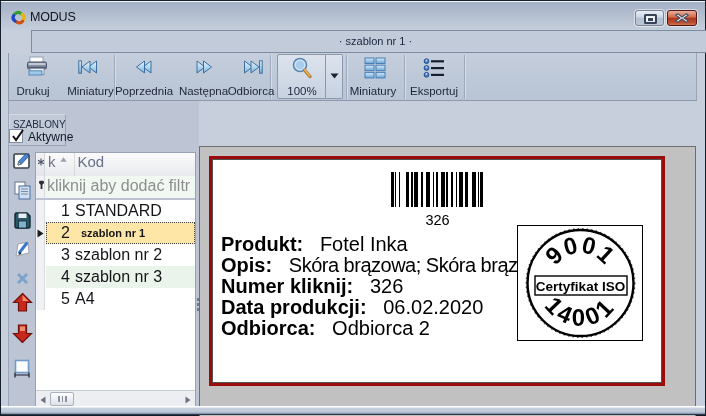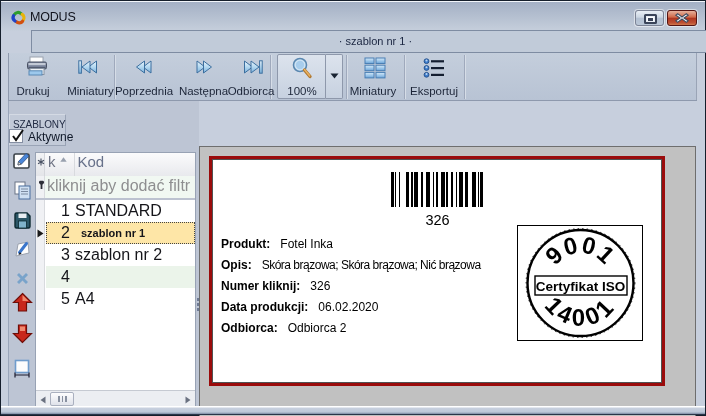--- a/index.html
+++ b/index.html
@@ -30,21 +30,21 @@
 .grow .num{position:absolute;left:0;top:2px;width:34px;text-align:right;}
 .grow .name{position:absolute;left:39px;top:2px;}
 .indcell{position:absolute;left:0;top:0;width:9px;height:100%;background:#f0f1f4;border-right:1px solid #d8dade;}
 
 #hscroll{position:absolute;left:0px;top:237px;width:159px;height:17px;background:#eceef2;border-top:1px solid #c6cad2;}
 
 .dot{position:absolute;width:2px;height:3px;background:#6e7a94;left:197px;}
 
 #preview{position:absolute;left:199px;top:101px;width:497px;height:305px;background:#c1c1c1;border:1px solid #6e6e6e;margin-top:45px;}
 #plabel{position:absolute;left:9px;top:9px;width:456px;height:230px;background:#fff;border:3px solid #9a0b0b;box-shadow:inset 0 0 0 1px #4f5353;}
-#btext{position:absolute;left:9px;top:75px;font-size:12px;color:#000;line-height:21px;white-space:nowrap;width:296px;overflow:hidden;}
+#btext{position:absolute;left:9px;top:75px;font-size:20px;color:#000;line-height:21px;white-space:nowrap;width:296px;overflow:hidden;}
 #btext b{letter-spacing:0px;}
 #barcode{position:absolute;left:179px;top:13px;}
 #bcnum{position:absolute;left:179px;top:53px;width:93px;text-align:center;font-size:14.5px;color:#000;}
 #stamp{position:absolute;left:305px;top:66px;}
 
 #bottombar{position:absolute;left:1px;bottom:1px;right:1px;height:9px;background:linear-gradient(180deg,#ffffff 0px,#ffffff 1px,#c8d0de 2px,#bdc8d8 6px,#8b99af 7.5px,#2a3548 8.5px,#1a2433 9px);}
 </style></head>
 <body>
 <div id="frame"></div>
 <div id="titlebar"></div>
@@ -286,20 +286,21 @@
   </div>
   <div class="grow" style="top:91px;background:#fff;">
       <div class="indcell"></div>
       <span class="num">3</span>
       <span class="name">szablon nr 2</span>
     </div>
   <div class="grow" style="top:113px;background:#fff;">
       <div class="indcell"></div>
     <div style="position:absolute;left:10px;top:0;width:149px;height:22px;background:#ebf4ea;"></div>
     <span class="num" style="z-index:2;">4</span>
+      <span class="name" style="z-index:2;">szablon nr 3</span>
     </div>
   <div class="grow" style="top:135px;background:#fff;">
       <div class="indcell"></div>
       <span class="num">5</span>
       <span class="name">A4</span>
     </div>
   <div id="hscroll">
     <svg style="position:absolute;left:4px;top:5px;" width="6" height="8" viewBox="0 0 6 8">
         <path d="M5.5 0.5 L0.5 4 L5.5 7.5 Z" fill="#6a7180"></path>
       </svg>

